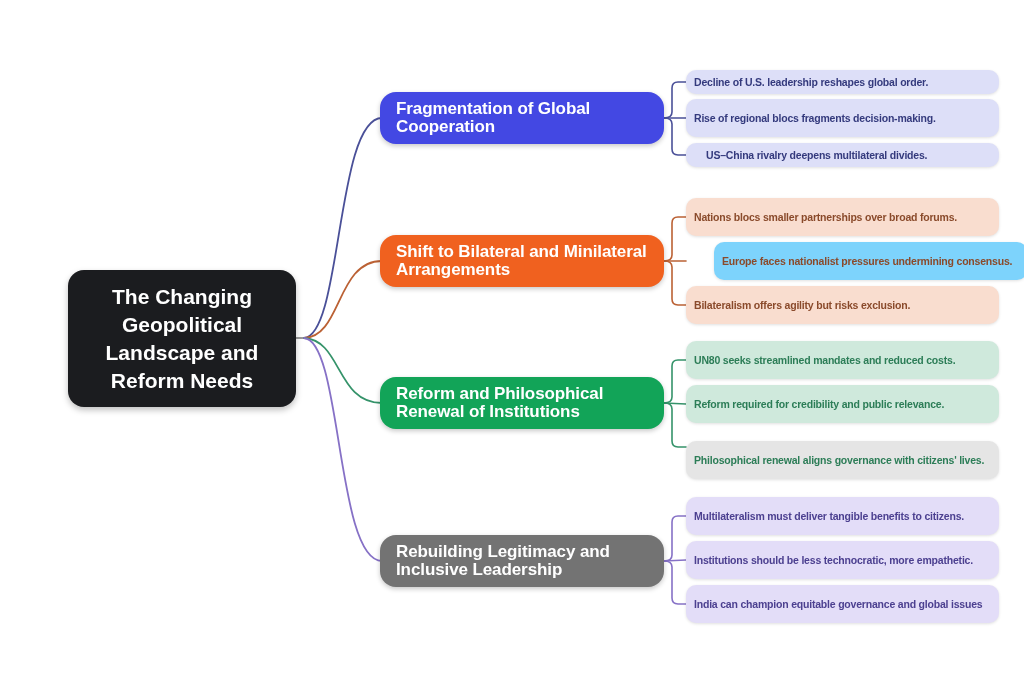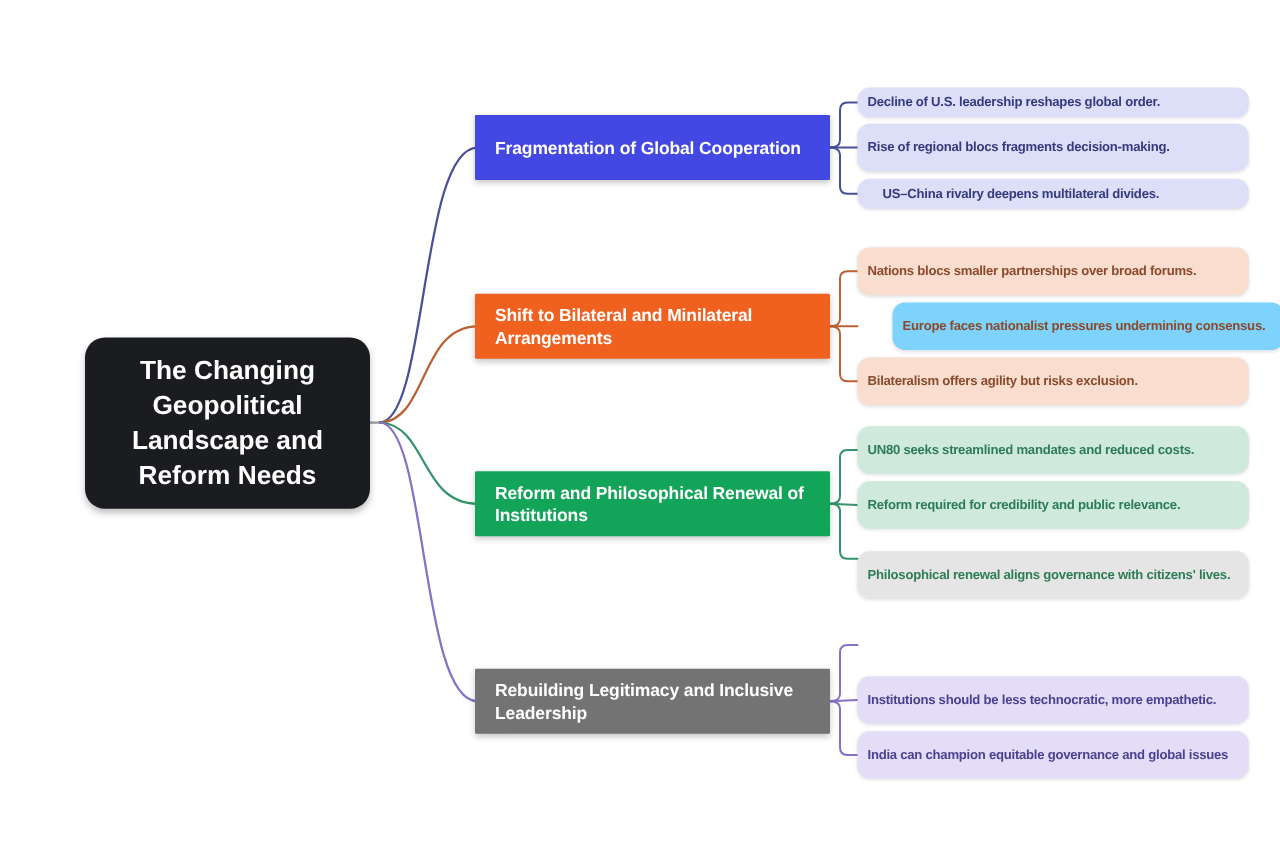--- a/index.html
+++ b/index.html
@@ -37,23 +37,23 @@
     font-weight: bold;
     line-height: 28px;
     text-align: center;
     justify-content: center;
     padding: 0 16px;
     box-shadow: 0 3px 6px rgba(0,0,0,0.25);
   }
   .branch-node {
     left: 380px;
     width: 284px; height: 52px;
-    border-radius: 1px;
+    border-radius: 16px;
     color: #ffffff;
-    font-size: 14px;
+    font-size: 17px;
     font-weight: bold;
     line-height: 18px;
     letter-spacing: -0.1px;
     padding: 0 16px;
     box-shadow: 0 2px 5px rgba(0,0,0,0.22);
   }
   .leaf-node {
     left: 686px;
     width: 313px;
     border-radius: 10px;
@@ -109,16 +109,17 @@
   <div class="node leaf-node leaf-tall" style="top: 198px; background: rgb(249, 221, 207); color: rgb(138, 74, 43);">Nations blocs smaller partnerships over broad forums.</div>
   <div class="node leaf-node leaf-tall" style="top: 242px; background: #7dd3fc; color: rgb(138, 74, 43); margin-left: 28px;">Europe faces nationalist pressures undermining consensus.</div>
   <div class="node leaf-node leaf-tall" style="top: 286px; background: rgb(249, 221, 207); color: rgb(138, 74, 43);">Bilateralism offers agility but risks exclusion.</div>
 
   <div class="node branch-node" style="top: 377px; background: rgb(18, 164, 88);">Reform and Philosophical Renewal of Institutions</div>
   <div class="node leaf-node leaf-tall" style="top: 341px; background: rgb(207, 233, 220); color: rgb(44, 125, 87);">UN80 seeks streamlined mandates and reduced costs.</div>
   <div class="node leaf-node leaf-tall" style="top: 385px; background: rgb(207, 233, 220); color: rgb(44, 125, 87);">Reform required for credibility and public relevance.</div>
   <div class="node leaf-node leaf-tall" style="top: 441px; background: #e5e5e5; color: rgb(44, 125, 87);">Philosophical renewal aligns governance with citizens' lives.</div>
 
   <div class="node branch-node" style="top: 535px; background: #737373;">Rebuilding Legitimacy and Inclusive Leadership</div>
+  <div class="node leaf-node leaf-tall" style="top: 497px; background: rgb(227, 221, 248); color: rgb(76, 64, 144);">Multilateralism must deliver tangible benefits to citizens.</div>
   <div class="node leaf-node leaf-tall" style="top: 541px; background: rgb(227, 221, 248); color: rgb(76, 64, 144);">Institutions should be less technocratic, more empathetic.</div>
   <div class="node leaf-node leaf-tall" style="top: 585px; background: rgb(227, 221, 248); color: rgb(76, 64, 144);">India can champion equitable governance and global issues</div>
 
 </div>
 
 </body></html>

